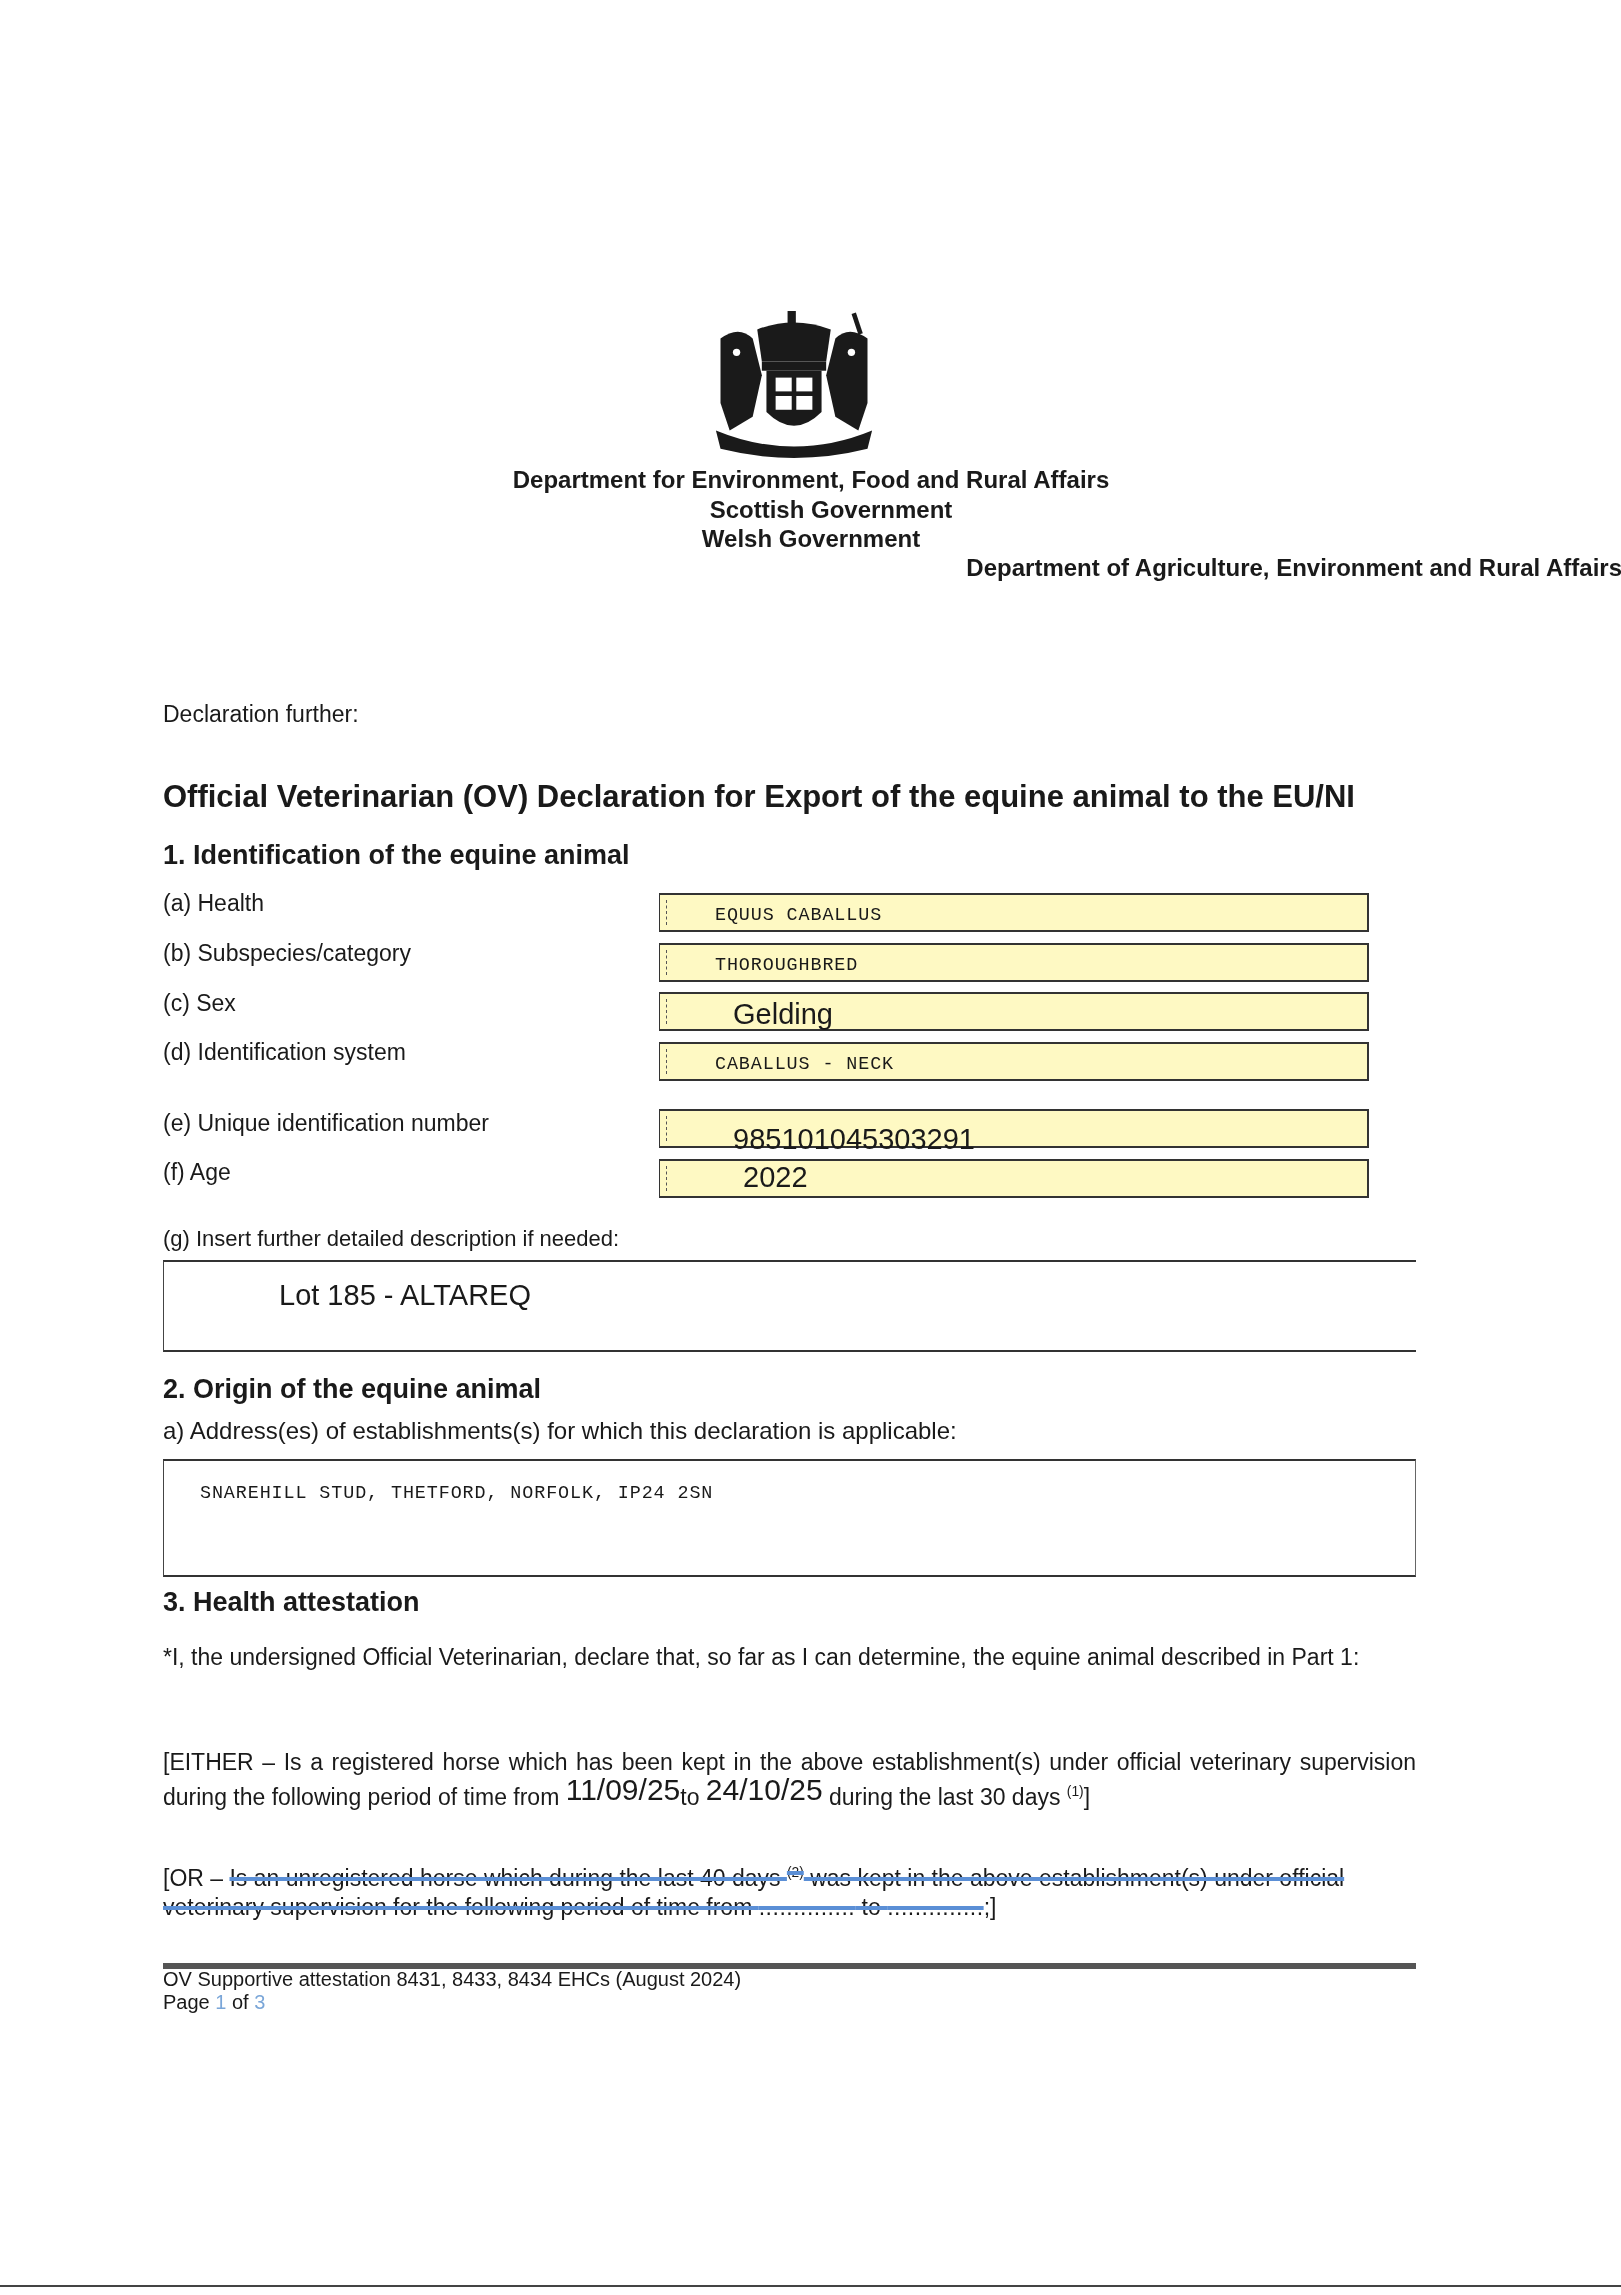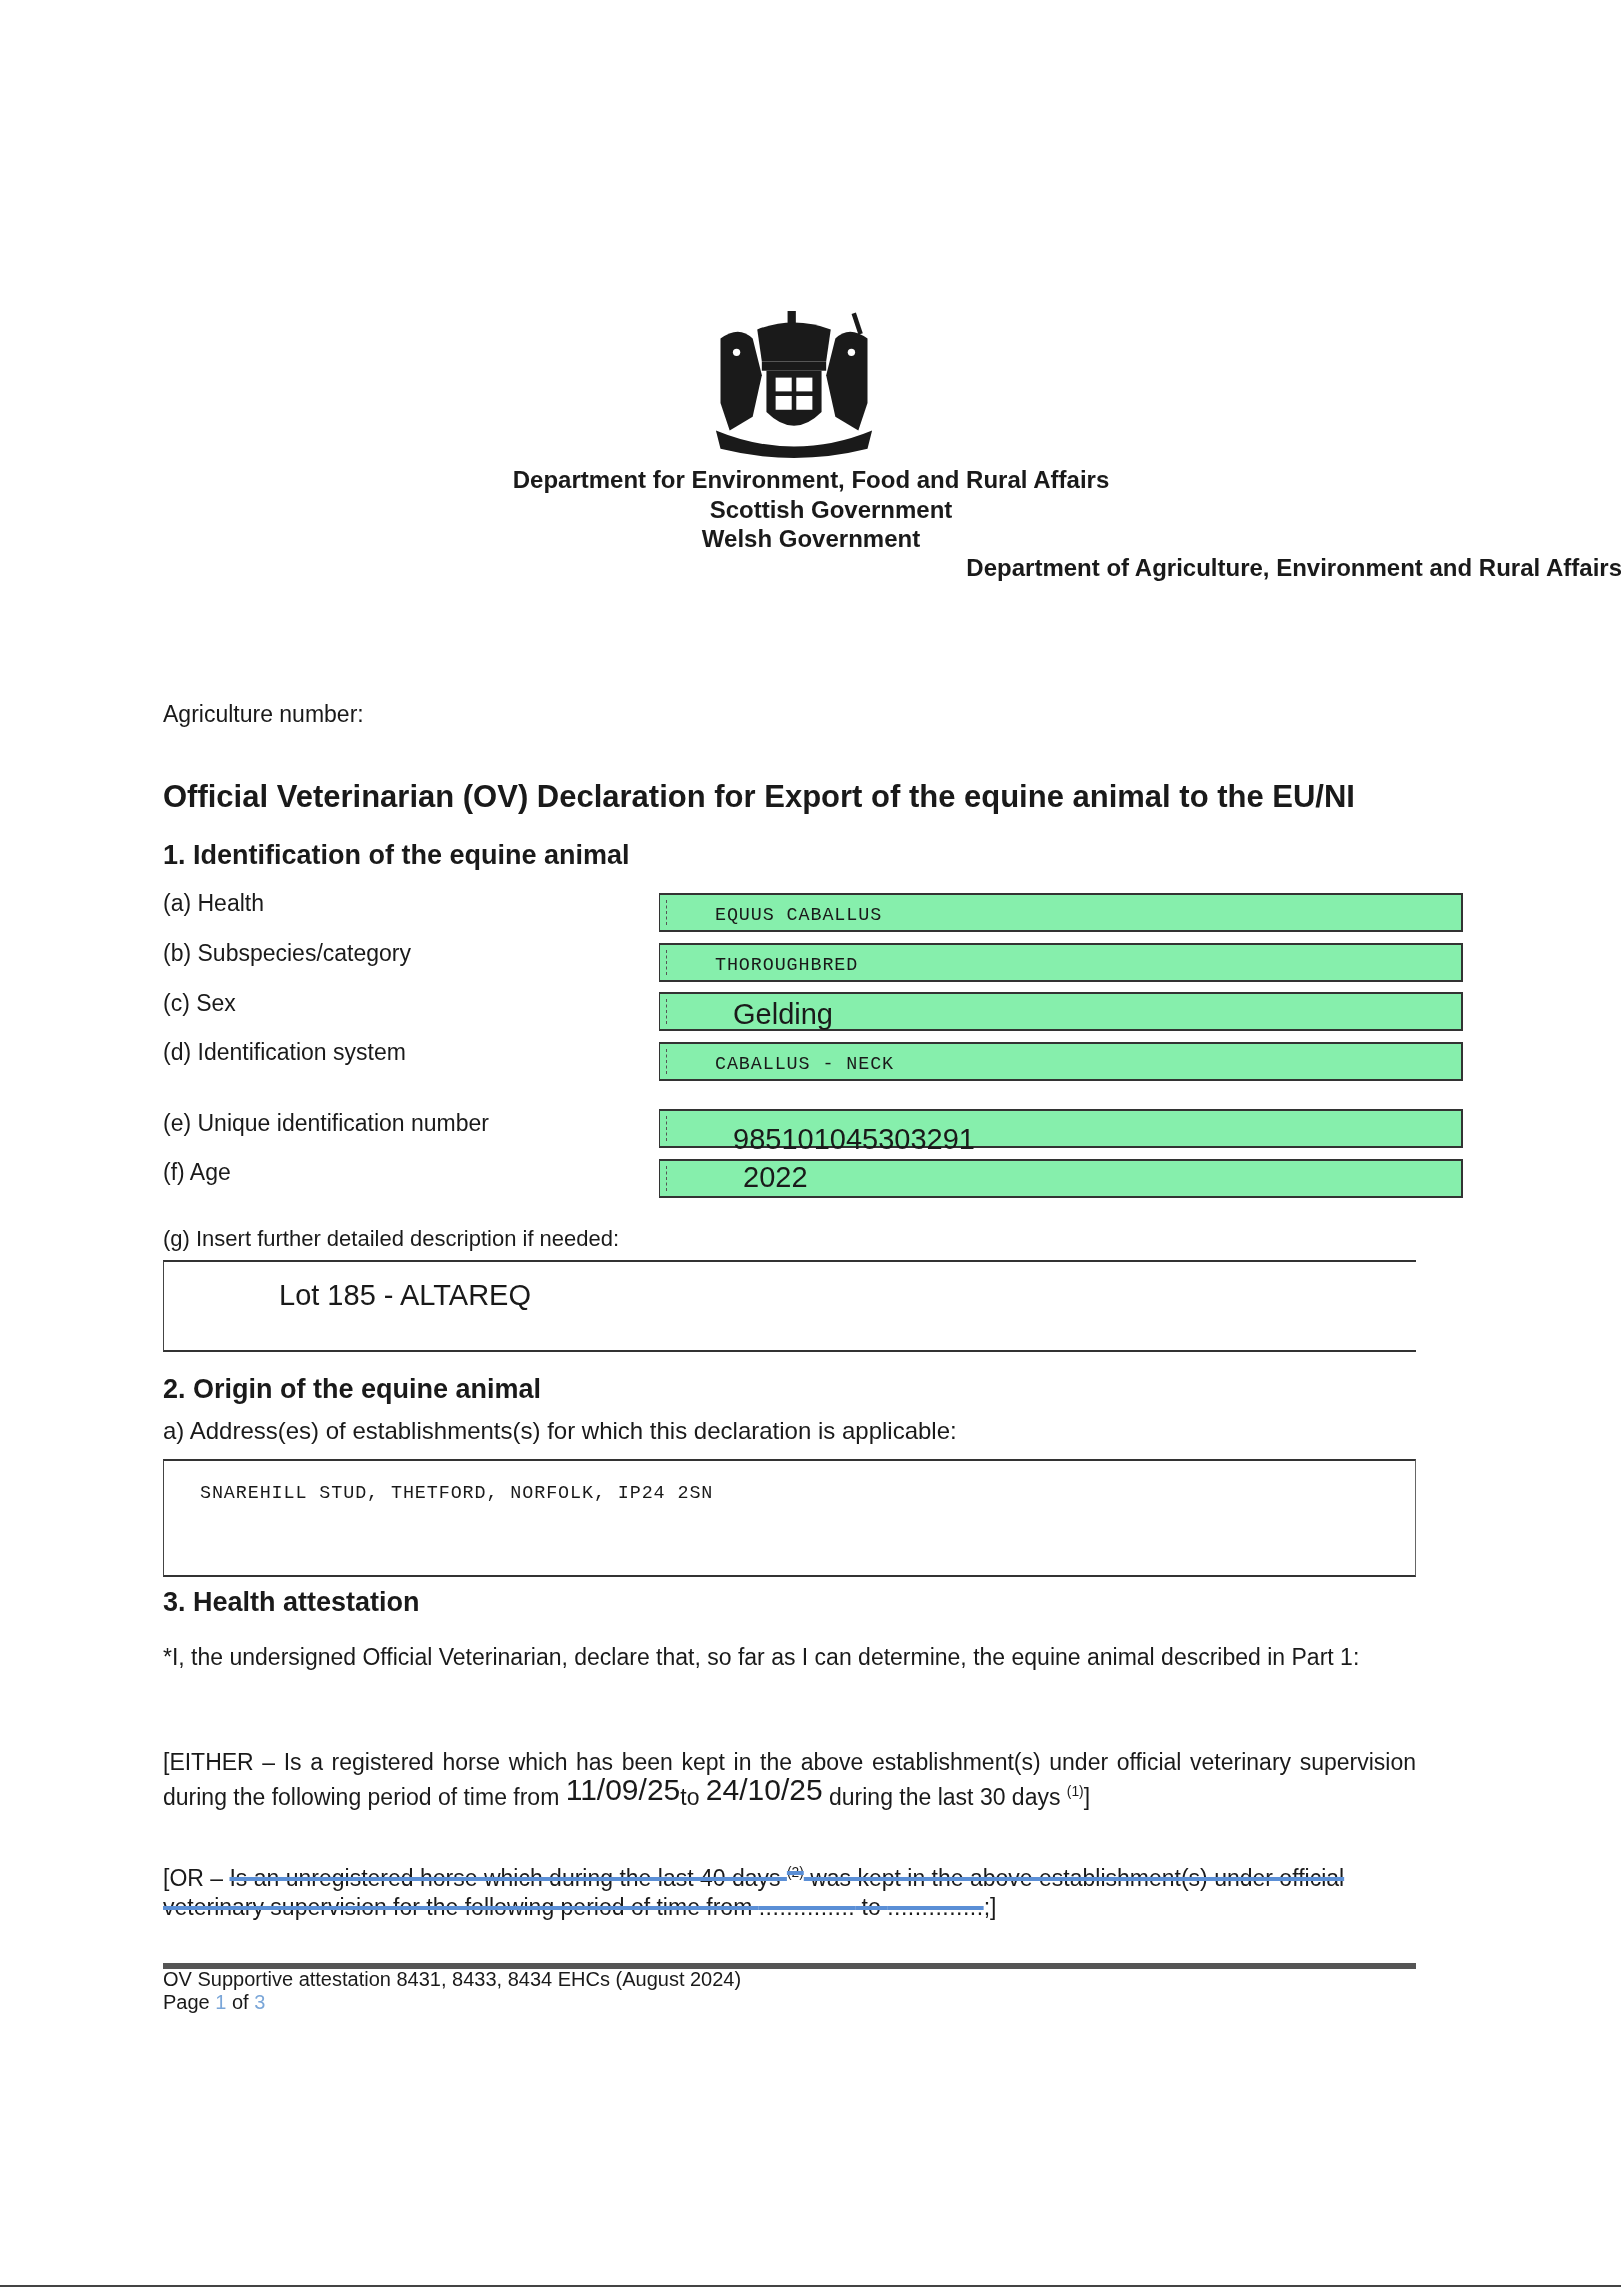--- a/index.html
+++ b/index.html
@@ -9,21 +9,21 @@
   .org { left: 0; width: 1622px; text-align: center; font-weight: bold; font-size: 24px; line-height: 29px; }
   .org-1 { top: 457px; }
   .org-2 { top: 487px; padding-left: 20px; }
   .org-3 { top: 516px; text-align: center; }
   .org-4 { top: 545px; text-align: right; }
   .decl-num { left: 163px; top: 693px; font-size: 23px; }
   .title { left: 163px; top: 771px; font-size: 31px; font-weight: bold; white-space: nowrap; }
   .sec-h { font-size: 27px; font-weight: bold; white-space: nowrap; }
   .sec1 { left: 163px; top: 832px; }
   .row-label { left: 163px; font-size: 23px; white-space: nowrap; }
-  .box { left: 659px; width: 804px; border: 2.3px solid #333; border-left-width: 1.4px; box-sizing: border-box; background: #86efac; }
+  .box { left: 659px; width: 710px; border: 2.3px solid #333; border-left-width: 1.4px; box-sizing: border-box; background: #fef9c3; }
   .box::before { content: ""; position: absolute; left: 5.5px; top: 4.6px; bottom: 4.6px; border-left: 1.4px dashed #555; }
   .box .val { position: absolute; left: 55px; white-space: nowrap; }
   .mono { font-family: "Liberation Mono", monospace; font-size: 18.4px; top: 10px; letter-spacing: 0.9px; }
   .big { font-size: 29px; top: 3.7px; }
   .g-label { left: 163px; top: 1218px; font-size: 22px; }
   .g-box { left: 163px; top: 1252px; width: 1253px; height: 92px; border-top: 2.3px solid #333; border-bottom: 2.3px solid #333; border-left: 1.4px solid #444; box-sizing: border-box; }
   .g-val { left: 115px; top: 9.2px; font-size: 29px; white-space: nowrap; }
   .sec2 { left: 163px; top: 1366px; }
   .sec2-sub { left: 163px; top: 1409px; font-size: 24px; white-space: nowrap; }
   .addr-box { left: 163px; top: 1451px; width: 1253px; height: 118px; border-top: 2.3px solid #333; border-bottom: 2.3px solid #333; border-left: 1.4px solid #444; border-right: 1.4px solid #666; box-sizing: border-box; }
@@ -67,21 +67,21 @@
       <circle cx="325" cy="90" r="8"></circle>
     </g>
   </svg>
 </div>
 
 <div class="abs org org-1">Department for Environment, Food and Rural Affairs</div>
 <div class="abs org org-2">Scottish Government</div>
 <div class="abs org org-3">Welsh Government</div>
 <div class="abs org org-4">Department of Agriculture, Environment and Rural Affairs</div>
 
-<div class="abs decl-num">Agriculture number:</div>
+<div class="abs decl-num">Declaration further:</div>
 
 <div class="abs title">Official Veterinarian (OV) Declaration for Export of the equine animal to the EU/NI</div>
 
 <div class="abs sec-h sec1">1. Identification of the equine animal</div>
 
 <div class="abs row-label" style="top:882px">(a) Health</div>
 <div class="abs box" style="top:885px;height:39px">
   <span class="val mono">EQUUS CABALLUS</span>
 </div>
 

